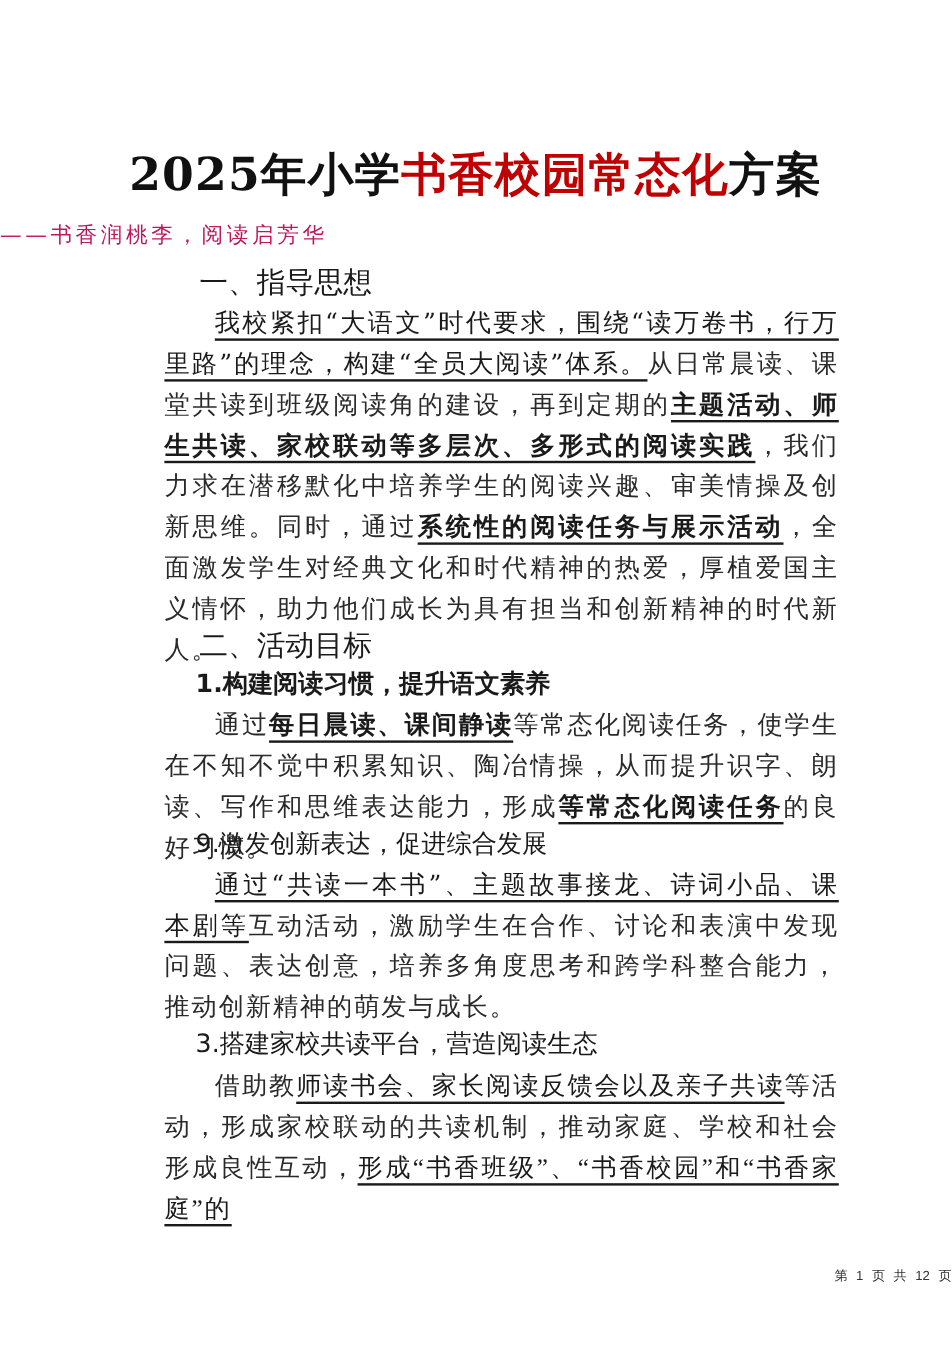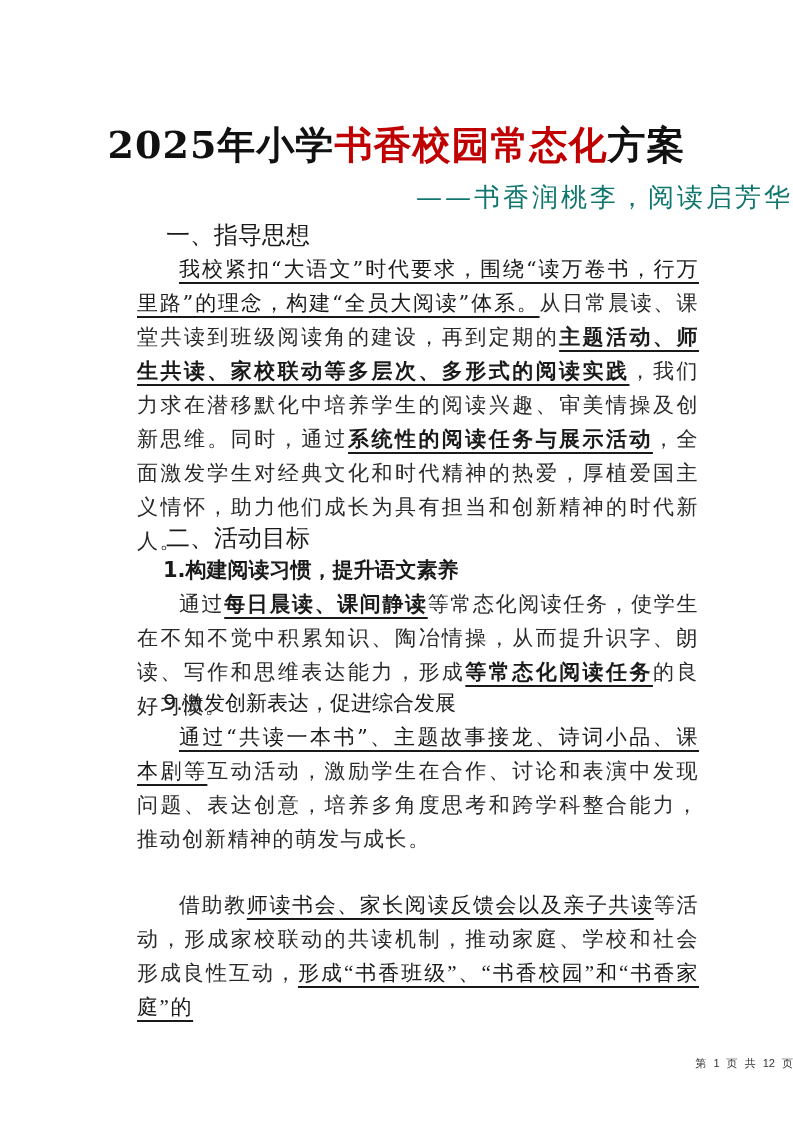--- a/index.html
+++ b/index.html
@@ -5,22 +5,22 @@
   html, body { margin: 0; padding: 0; background: #ffffff; }
   body { width: 793px; height: 1122px; position: relative; overflow: hidden; color: #1a1a1a; }
   .page { position: absolute; left: 0; top: 16px; width: 708px; height: 1122px; }
   .title {
     position: absolute; left: 0; top: 104px; width: 793px; text-align: center;
     font-family: "DejaVu Serif", serif; font-weight: bold; font-size: 38px; line-height: 50px;
     letter-spacing: 1px; color: #111;
   }
   .title .red { color: #c00000; }
   .subtitle {
-    position: absolute; left: 0; top: 163px; width: 793px; text-align: right;
-    font-family: "DejaVu Serif", serif; font-size: 26px; line-height: 36px; letter-spacing: 3px; color: #0f766e;
+    position: absolute; left: 0; top: 163px; width: 793px; text-align: left;
+    font-family: "DejaVu Serif", serif; font-size: 18px; line-height: 36px; letter-spacing: 3px; color: #be185d;
   }
   .h1 {
     position: absolute; left: 166px; font-family: "DejaVu Sans", sans-serif; font-size: 24px; line-height: 34px; color: #1a1a1a;
   }
   .h2 {
     position: absolute; left: 163px; font-family: "DejaVu Sans", sans-serif; font-size: 21px; line-height: 30px; color: #1a1a1a;
   }
   .para {
     position: absolute; left: 113px; width: 562px;
     font-family: "DejaVu Serif", serif; font-size: 21px; line-height: 34px;
@@ -49,16 +49,17 @@
   <div class="para" style="top:236px;"><span class="u n">我校紧扣“大语文”时代要求，围绕“读万卷书，行万里路”的理念，构建“全员大阅读”体系。</span><span>从日常晨读、课堂共读到班级阅读角的建设，再到定期的</span><span class="u">主题活动、师生共读、家校联动等多层次、多形式的阅读实践</span><span>，我们力求在潜移默化中培养学生的阅读兴趣、审美情操及创新思维。同时，通过</span><span class="u">系统性的阅读任务与展示活动</span><span>，全面激发学生对经典文化和时代精神的热爱，厚植爱国主义情怀，助力他们成长为具有担当和创新精神的时代新人。</span></div>
 
   <div class="h1" style="top:505px;">二、活动目标</div>
 
   <div class="h2" style="top:539px;font-weight:bold;">1.构建阅读习惯，提升语文素养</div>
   <div class="para" style="top:571px;"><span>通过</span><span class="u">每日晨读、课间静读</span><span>等常态化阅读任务，使学生在不知不觉中积累知识、陶冶情操，从而提升识字、朗读、写作和思维表达能力，形成</span><span class="u">等常态化阅读任务</span><span>的良好习惯。</span></div>
 
   <div class="h2" style="top:672px;">9.激发创新表达，促进综合发展</div>
   <div class="para" style="top:704px;"><span class="u n">通过“共读一本书”、主题故事接龙、诗词小品、课本剧等</span><span>互动活动，激励学生在合作、讨论和表演中发现问题、表达创意，培养多角度思考和跨学科整合能力，推动创新精神的萌发与成长。</span></div>
 
+  <div class="h2" style="top:839px;">3.搭建家校共读平台，营造阅读生态</div>
   <div class="para" style="top:872px;font-family:Liberation Serif, serif;"><span>借助教</span><span class="u n">师读书会、家长阅读反馈会以及亲子共读</span><span>等活动，形成家校联动的共读机制，推动家庭、学校和社会形成良性互动，</span><span class="u n">形成“书香班级”、“书香校园”和“书香家庭”的</span></div>
 
   <div class="footer">第 1 页 共 12 页</div>
 </div>
 
 </body></html>

